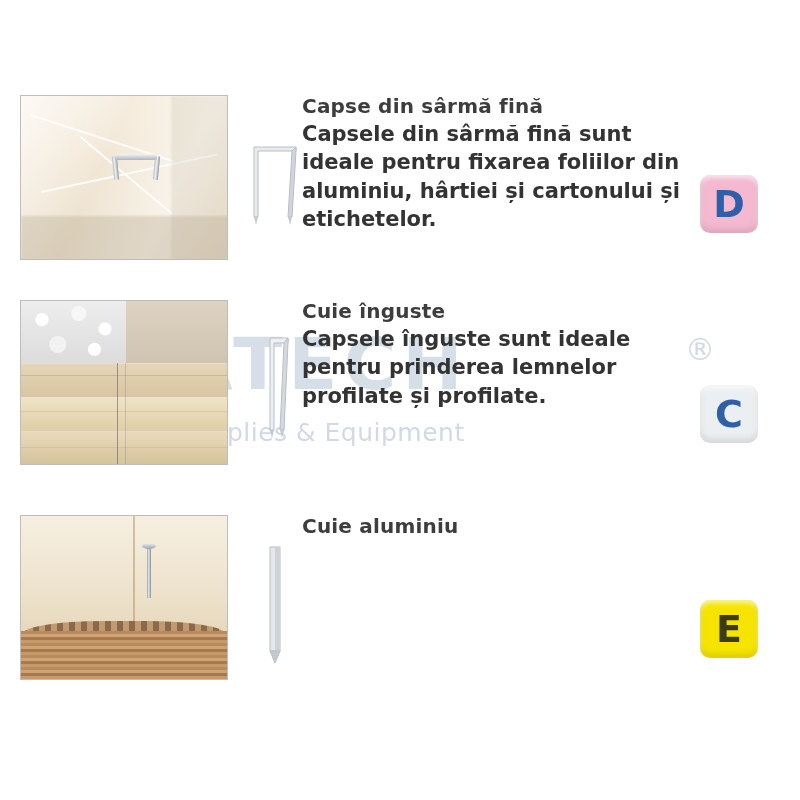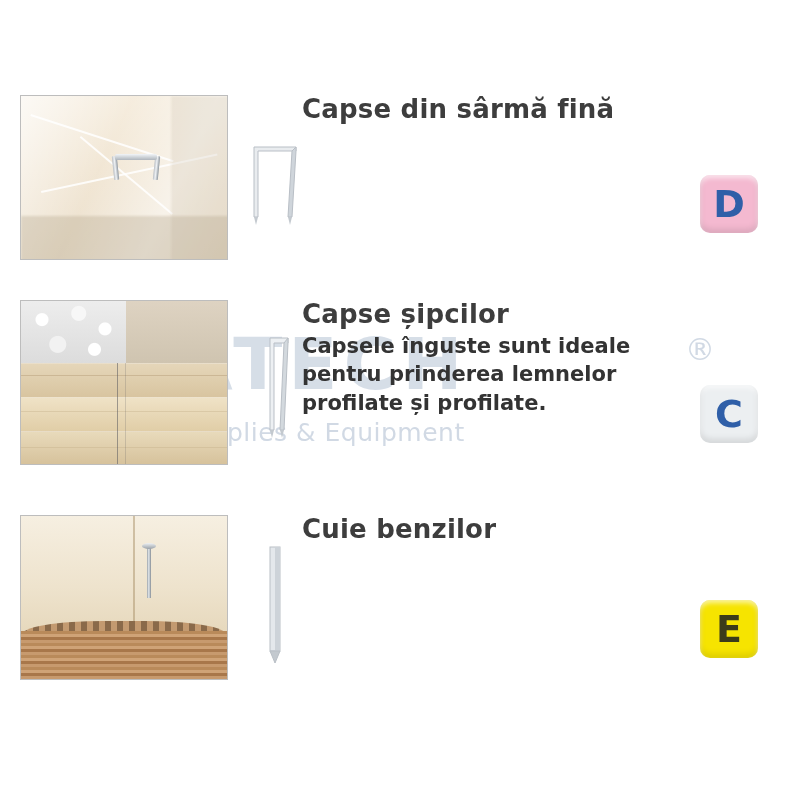--- a/index.html
+++ b/index.html
@@ -195,21 +195,21 @@
   }
 
   
   .text-block {
     position: absolute;
     left: 302px;
     top: 0;
     width: 390px;
   }
   .heading {
-    font-size: 26px;
+    font-size: 20px;
     font-weight: bold;
     color: #3d3d3d;
     line-height: 1.15;
     margin: 0 0 2px 0;
     letter-spacing: 0.2px;
   }
   .body-text {
     font-size: 21px;
     font-weight: bold;
     color: #333333;
@@ -265,20 +265,21 @@
     <svg width="54" height="150" viewBox="0 0 54 150">
       <polygon points="6,42 48,42 48,46 10,46 10,112 6,112" fill="#e9ecef" stroke="#b9bfc6" stroke-width="1"></polygon>
       <polygon points="48,42 48,46 44,112 40,112 44,46" fill="#cfd5db" stroke="#b9bfc6" stroke-width="1"></polygon>
       <polygon points="6,112 10,112 8,120" fill="#c3c9cf"></polygon>
       <polygon points="40,112 44,112 42,120" fill="#c3c9cf"></polygon>
     </svg>
   </div>
 
   <div class="text-block">
     <div class="heading">Capse din sârmă fină</div>
+    <div class="body-text">Capsele din sârmă fină sunt ideale pentru fixarea foliilor din aluminiu, hârtiei și cartonului și etichetelor.</div>
   </div>
 
   <div class="badge" id="badge-0" style="background:#f4b9d0; color:#2f5fa8;">
     <span>D</span>
   </div>
 </div>
 
 <div class="row" id="row-1">
 
   <div class="thumb">
@@ -300,21 +301,21 @@
   <div class="product-icon">
     <svg width="54" height="150" viewBox="0 0 54 150">
       <polygon points="22,28 40,28 40,33 26,33 26,120 22,120" fill="#edf0f3" stroke="#b9bfc6" stroke-width="1"></polygon>
       <polygon points="40,28 40,33 36,120 32,120 36,33" fill="#d3d9de" stroke="#b9bfc6" stroke-width="1"></polygon>
       <polygon points="22,120 26,120 24,128" fill="#c3c9cf"></polygon>
       <polygon points="32,120 36,120 34,128" fill="#c3c9cf"></polygon>
     </svg>
   </div>
 
   <div class="text-block">
-    <div class="heading">Capse șipcilor</div>
+    <div class="heading">Cuie înguste</div>
     <div class="body-text">Capsele înguste sunt ideale pentru prinderea lemnelor profilate și profilate.</div>
   </div>
 
   <div class="badge" id="badge-1" style="background:#eceff1; color:#2f5fa8;">
     <span>C</span>
   </div>
 </div>
 
 <div class="row" id="row-2">
 
@@ -332,19 +333,19 @@
 
   <div class="product-icon">
     <svg width="54" height="150" viewBox="0 0 54 150">
       <rect x="22" y="22" width="10" height="104" fill="#e4e8ec" stroke="#b9bfc6" stroke-width="1"></rect>
       <rect x="27" y="22" width="5" height="104" fill="#cdd3d9"></rect>
       <polygon points="22,126 32,126 27,138" fill="#c3c9cf" stroke="#b9bfc6" stroke-width="1"></polygon>
     </svg>
   </div>
 
   <div class="text-block">
-    <div class="heading">Cuie benzilor</div>
+    <div class="heading">Cuie aluminiu</div>
   </div>
 
   <div class="badge" id="badge-2" style="background:#f6e400; color:#3b3b1a;">
     <span>E</span>
   </div>
 </div>
 
 </body></html>

